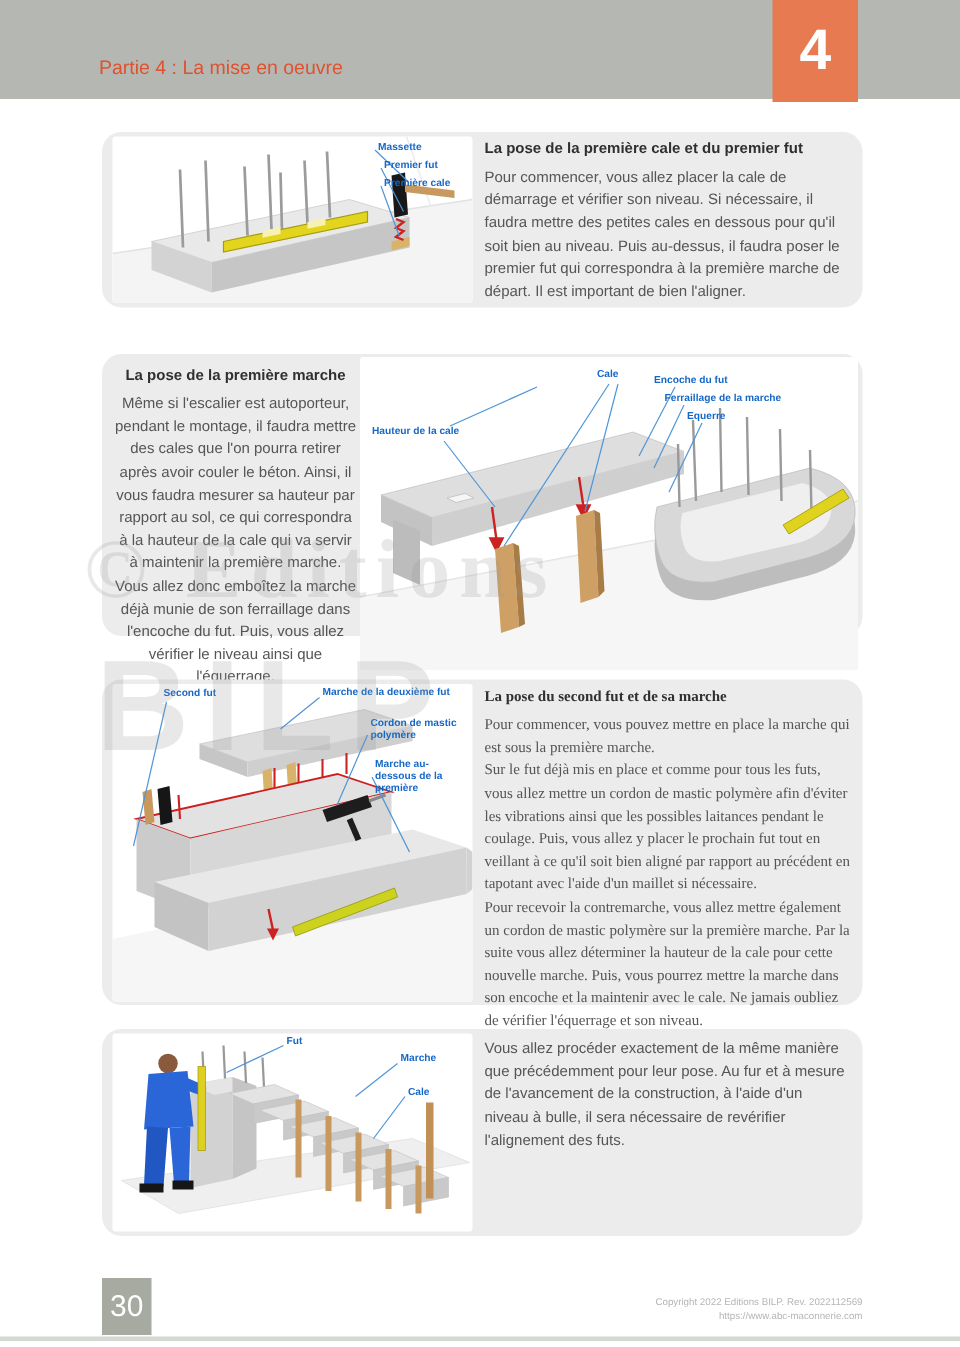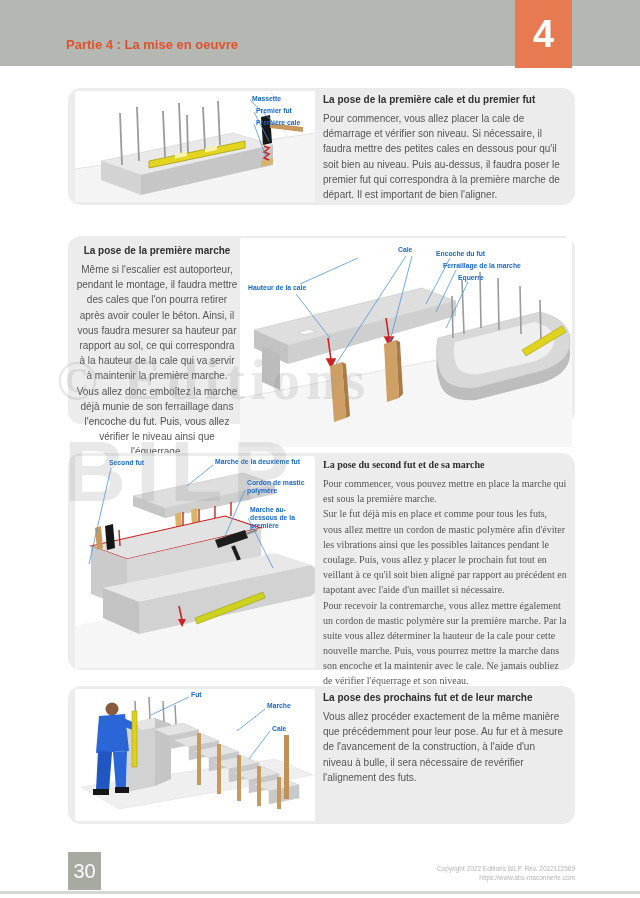--- a/index.html
+++ b/index.html
@@ -3,21 +3,21 @@
 <meta charset="utf-8">
 <style>
   html,body{margin:0;padding:0;}
   body{
     width:640px;height:898px;position:relative;overflow:hidden;
     background:#ffffff;
     font-family:"Liberation Sans","DejaVu Sans",sans-serif;
   }
   
   .band{position:absolute;left:0;top:0;width:640px;height:66px;background:#b5b8b2;}
-  .band-title{position:absolute;left:66px;top:37px;font-size:13px;font-weight:700;color:#e0512e;white-space:nowrap;}
+  .band-title{position:absolute;left:66px;top:37px;font-size:13px;font-weight:400;color:#e0512e;white-space:nowrap;}
   .chapter-box{position:absolute;left:515px;top:0;width:57px;height:68px;background:#e87a52;
     display:flex;align-items:center;justify-content:center;}
   .chapter-box span{color:#ffffff;font-size:38px;font-weight:700;line-height:1;}
   
   .card{position:absolute;left:68px;width:507px;background:#ececec;border-radius:13px;}
   .card.s1{top:88px;height:117px;}
   .card.s2{top:236px;height:188px;text-align:center;}
   .card.s3{top:453px;height:217px;}
   .card.s4{top:686px;height:138px;}
   .imgbox{position:absolute;background:#ffffff;border-radius:2px;overflow:hidden;}
@@ -271,21 +271,20 @@
         <line x1="114" y1="8" x2="76" y2="26"></line>
         <line x1="190" y1="20" x2="162" y2="42"></line>
         <line x1="195" y1="42" x2="174" y2="70"></line>
       </g>
     </svg>
     <div class="lbl" style="left:116px;top:2px;">Fut</div>
     <div class="lbl" style="left:192px;top:13px;">Marche</div>
     <div class="lbl" style="left:197px;top:36px;">Cale</div>
   </div>
   <div class="txt">
-    <h3>La pose des prochains fut et de leur marche</h3>
     <p>Vous allez procéder exactement de la même manière que précédemment pour leur pose. Au fur et à mesure de l'avancement de la construction, à l'aide d'un niveau à bulle, il sera nécessaire de revérifier l'alignement des futs.</p>
   </div>
 </section>
 
 <div class="wm wm1">© Editions</div>
 <div class="wm wm2">BILP</div>
 
 <div class="pageno">30</div>
 <div class="copyright">
   <div>Copyright 2022 Editions BILP. Rev. 2022112569</div>

